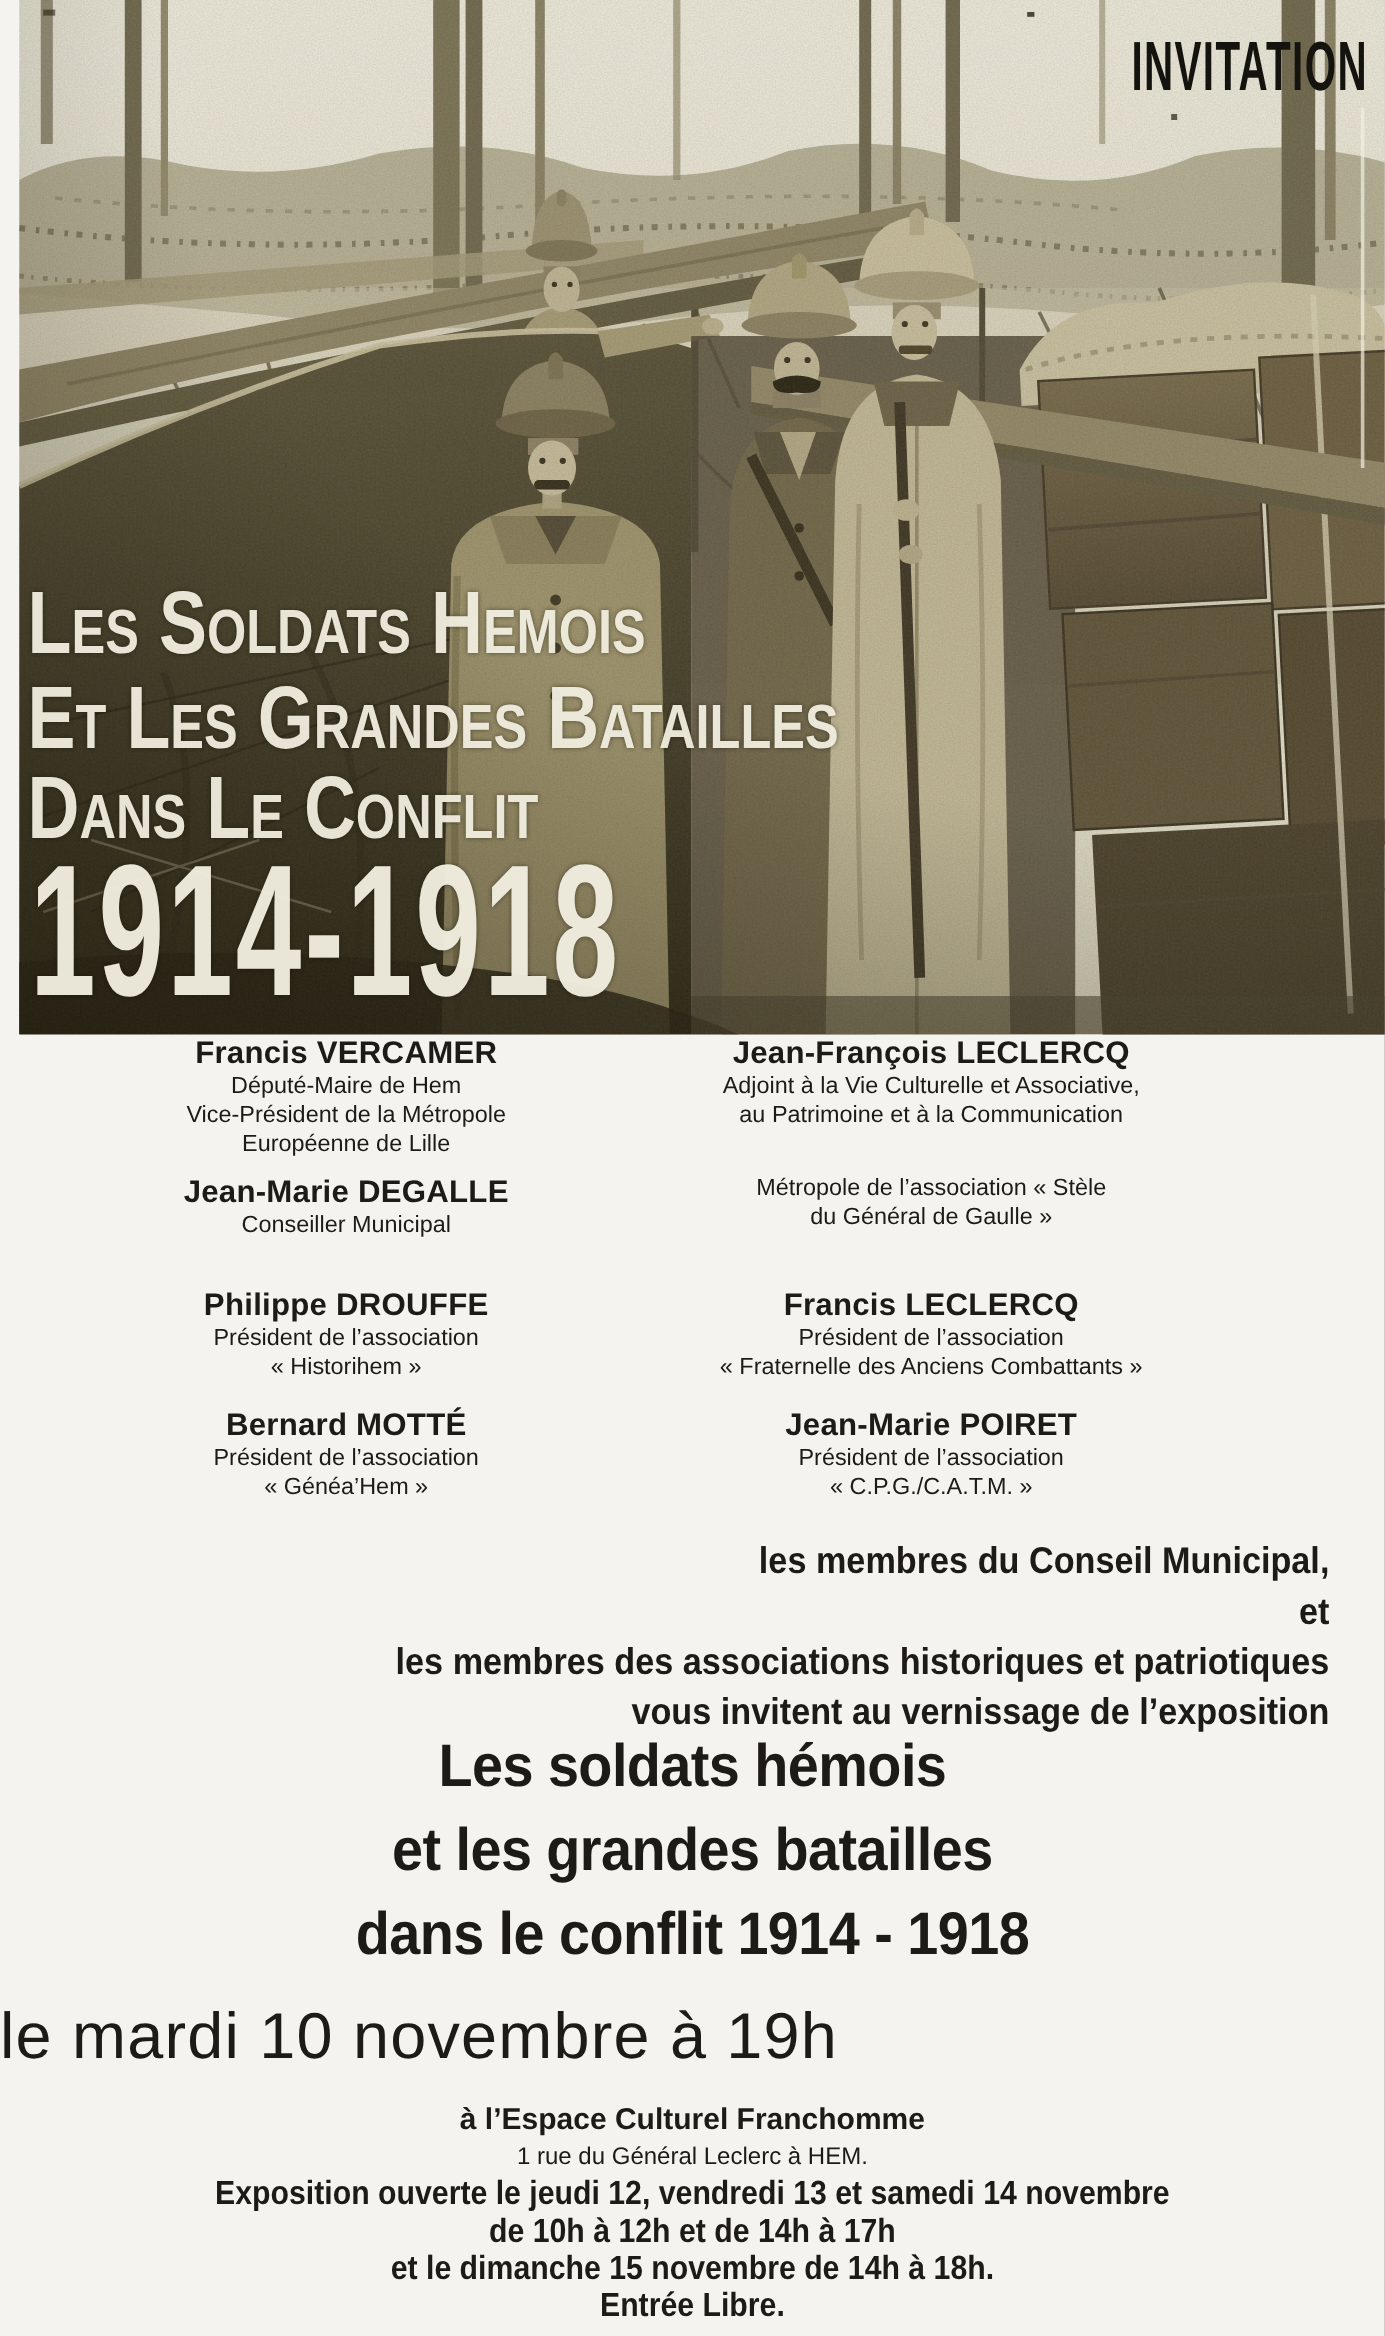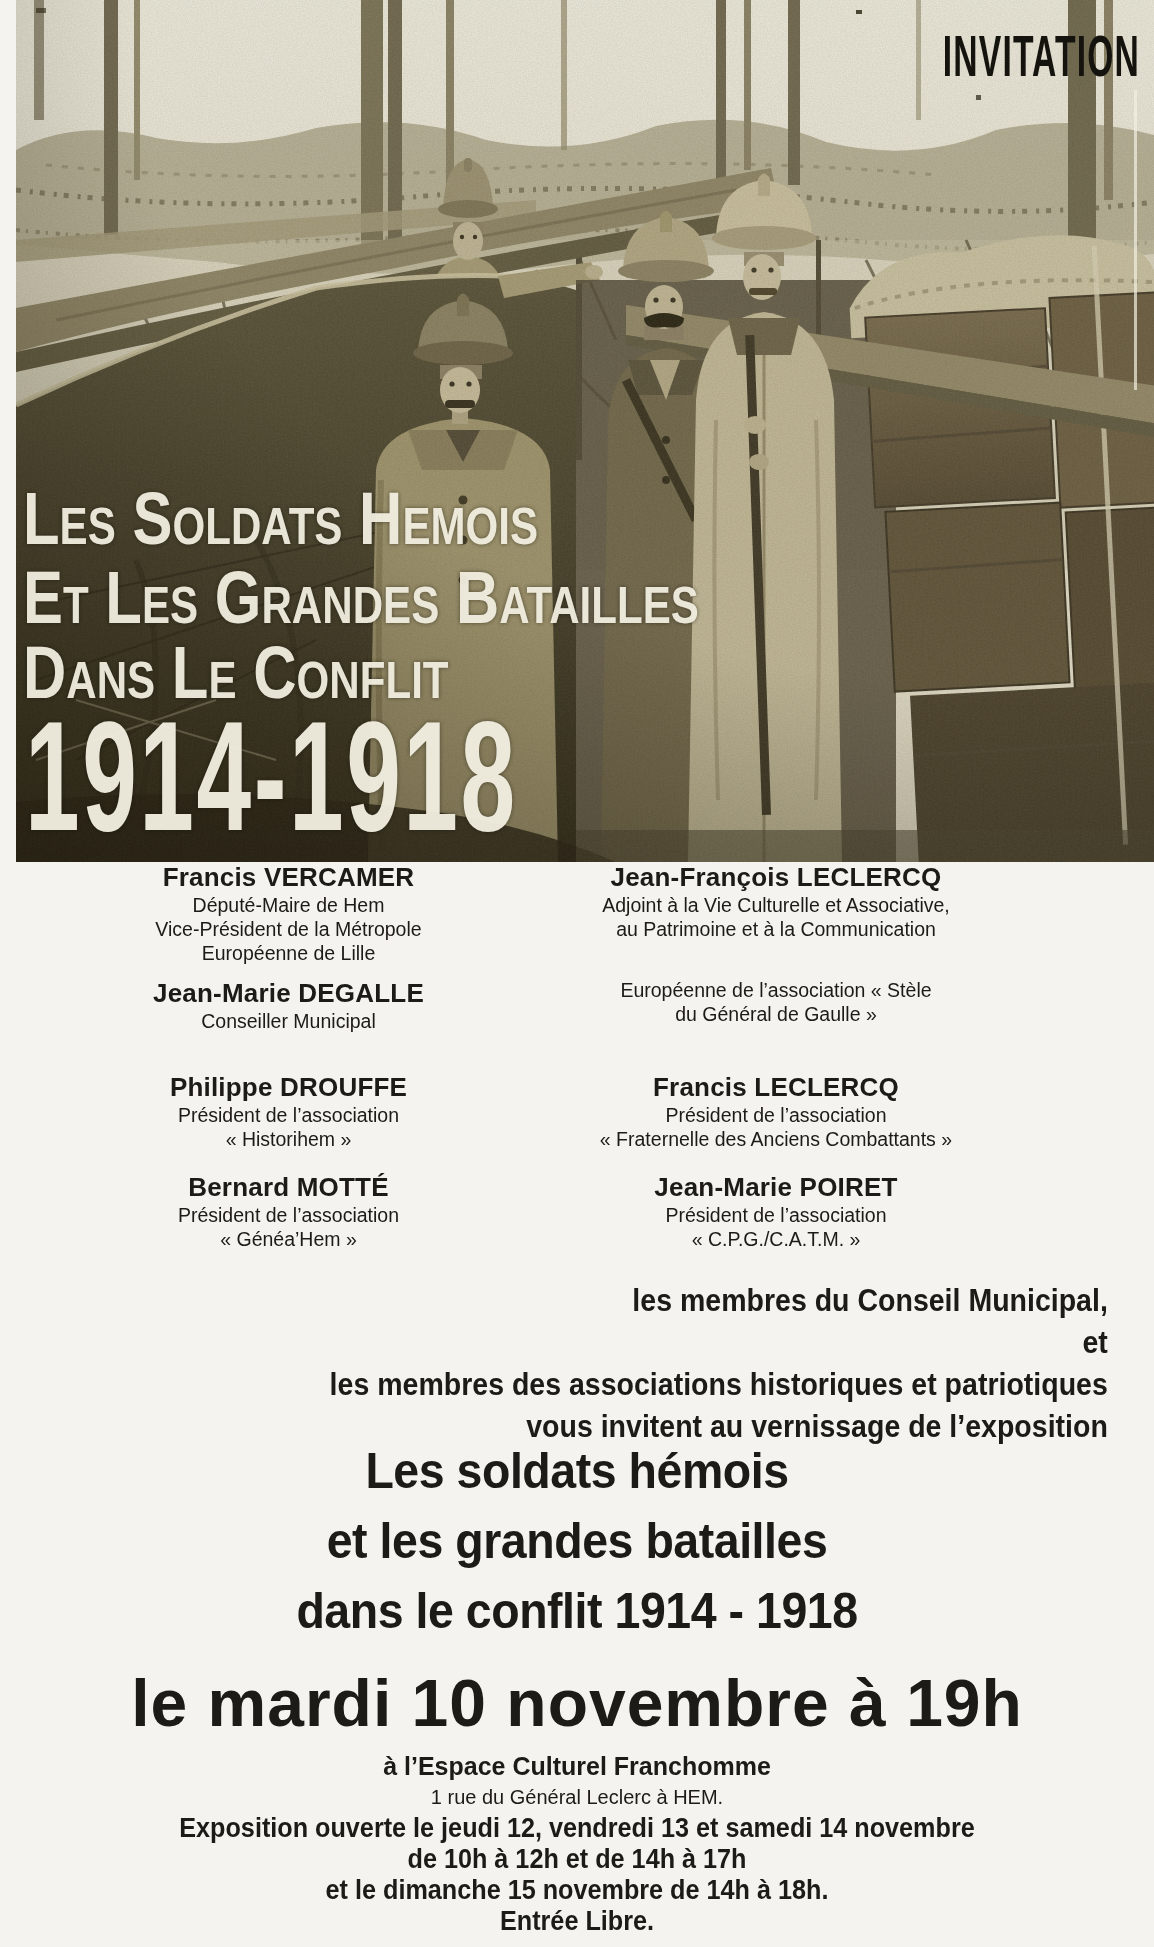--- a/index.html
+++ b/index.html
@@ -46,22 +46,22 @@
   }
   .off-group{text-align:center;}
   .off-name{font-size:26px;font-weight:bold;line-height:30px;letter-spacing:.2px;margin-bottom:1px;}
   .off-role{font-size:19.5px;line-height:24px;}
   
   .invite{position:absolute;top:1280px;width:100%;text-align:right;}
   .invite div{font-size:31px;font-weight:bold;line-height:42px;transform:scaleX(.92);transform-origin:50% 50%;}
   .expo-title{position:absolute;top:1436px;width:100%;text-align:center;
     font-size:50px;font-weight:bold;line-height:70px;letter-spacing:-.5px;}
   .expo-title div{transform:scaleX(.93);transform-origin:50% 50%;}
-  .date-line{position:absolute;top:1666px;width:100%;text-align:center;
-    font-size:66px;font-weight:700;letter-spacing:1px;line-height:1.15;}
+  .date-line{position:absolute;top:1666px;width:100%;
+    font-size:54px;font-weight:400;letter-spacing:1px;line-height:1.15;}
   .venue{position:absolute;top:1752px;width:100%;text-align:center;font-size:25px;font-weight:bold;}
   .address{position:absolute;top:1786px;width:100%;text-align:center;font-size:20px;font-weight:normal;}
   .opening{position:absolute;top:1812px;width:100%;text-align:center;}
   .opening div{font-size:28px;font-weight:bold;line-height:31px;transform:scaleX(.9);transform-origin:50% 50%;}
 </style>
 </head>
 <body>
 
 <div class="page">
 
@@ -302,21 +302,21 @@
       <div class="off-name">Jean-François LECLERCQ</div>
       <div class="off-role">Adjoint à la Vie Culturelle et Associative,</div>
       <div class="off-role">au Patrimoine et à la Communication</div>
     </div>
 
     <div class="off-group">
       <div class="off-name">Jean-Marie DEGALLE</div>
       <div class="off-role">Conseiller Municipal</div>
     </div>
     <div class="off-group">
-      <div class="off-role">Européenne de l’association « Stèle</div>
+      <div class="off-role">Métropole de l’association « Stèle</div>
       <div class="off-role">du Général de Gaulle »</div>
     </div>
 
     <div class="off-group">
       <div class="off-name">Philippe DROUFFE</div>
       <div class="off-role">Président de l’association</div>
       <div class="off-role">« Historihem »</div>
     </div>
     <div class="off-group">
       <div class="off-name">Francis LECLERCQ</div>

